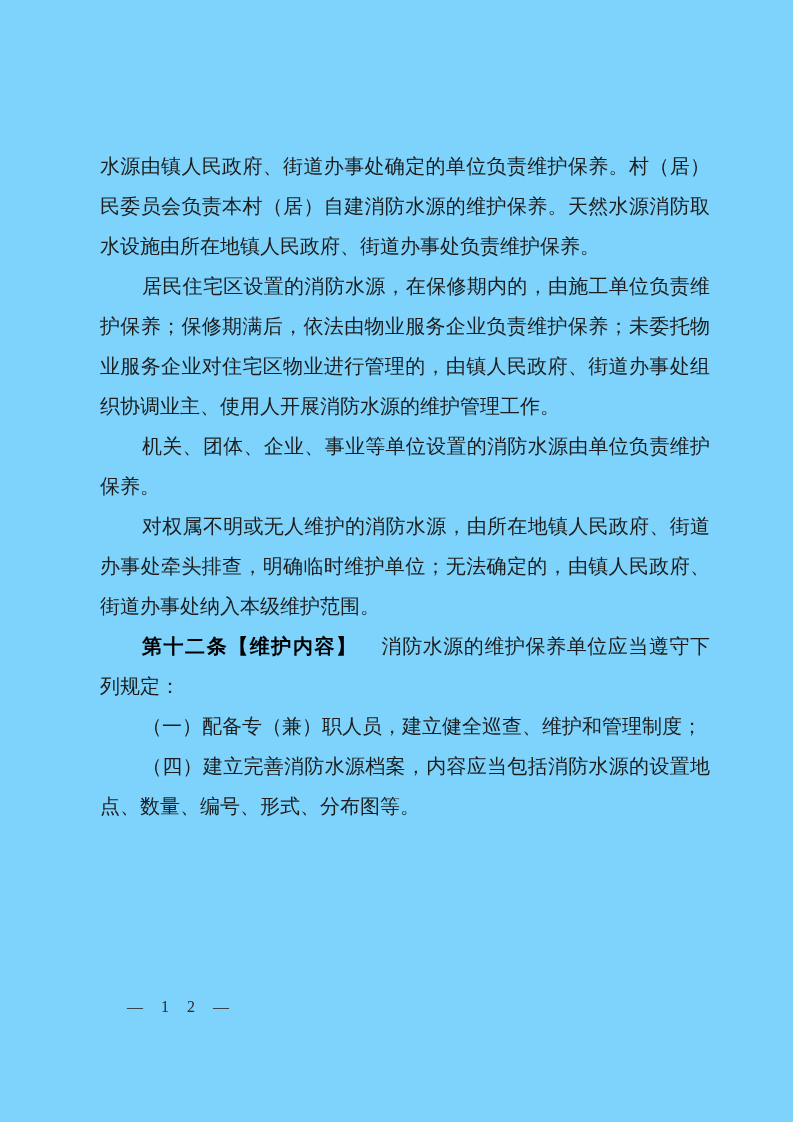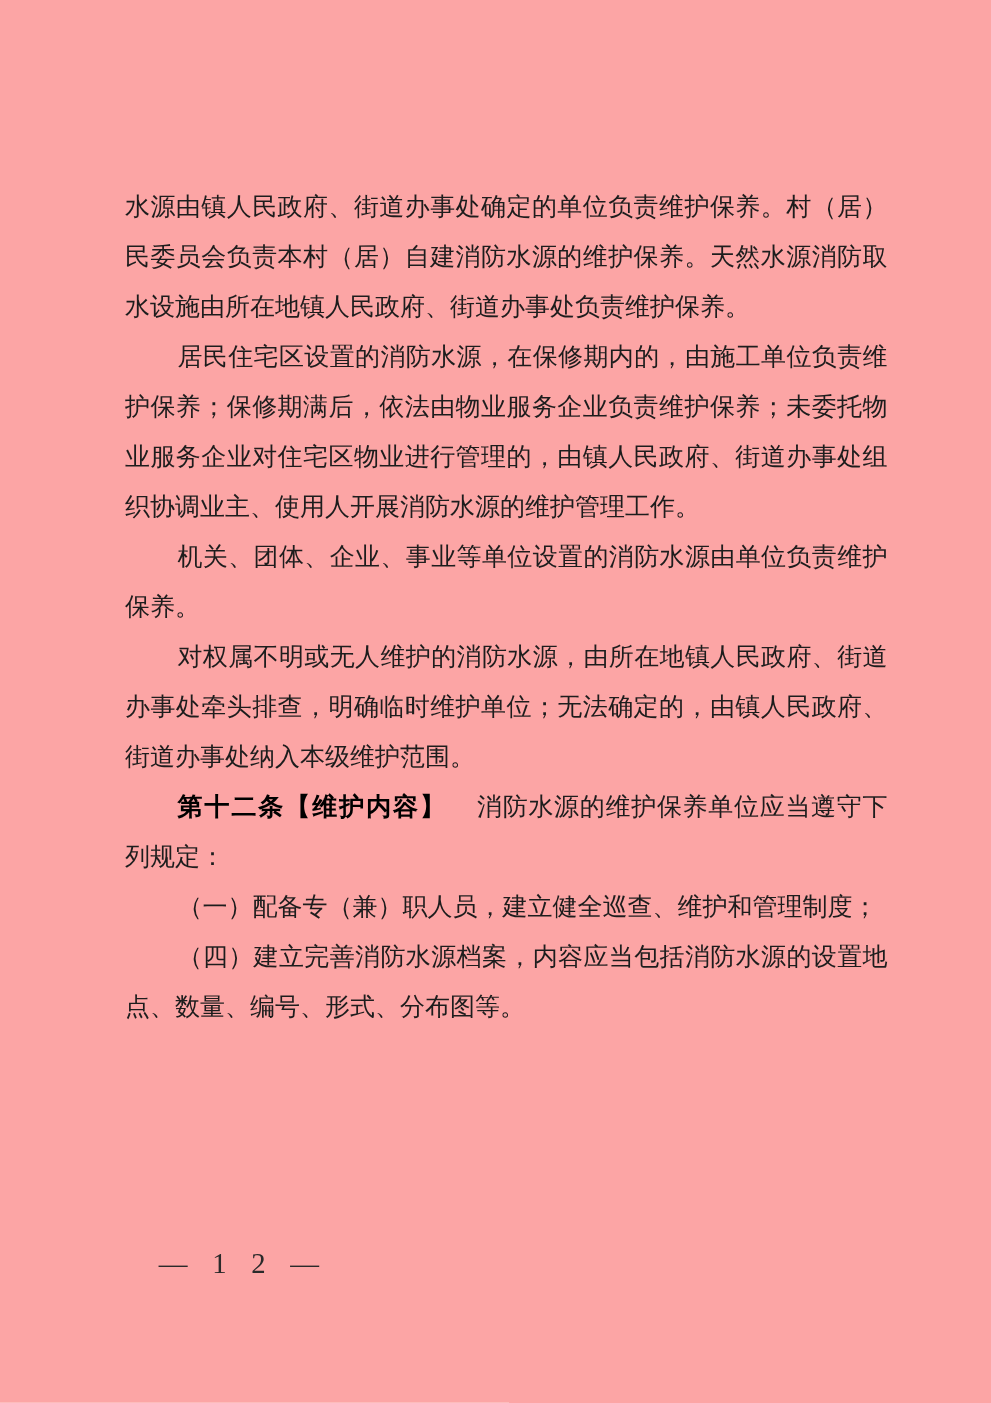--- a/index.html
+++ b/index.html
@@ -10,21 +10,21 @@
     width: 793px;
     height: 1122px;
     background: #ffffff;
     position: relative;
     overflow: hidden;
     font-family: "Liberation Serif", serif;
   }
   .page {
     position: absolute;
     inset: 0;
-    background: #fca5a5;
+    background: #7dd3fc;
   }
   .text-block {
     position: absolute;
     left: 100px;
     top: 146px;
     width: 610px;
     color: #1d1d1d;
     font-size: 20px;
     line-height: 40px;
     text-align: justify;
@@ -41,21 +41,21 @@
     font-family: Liberation Serif, serif;
     font-weight: 700;
     color: #000000;
     letter-spacing: 1px;
     margin-right: 1.2em;
   }
   .footer {
     position: absolute;
     left: 127px;
     top: 998px;
-    font-size: 23px;
+    font-size: 16px;
     color: #2a2a2a;
     letter-spacing: 7px;
     font-family: "Liberation Serif", serif;
   }
 </style>
 </head>
 <body>
 
 <div class="page">
 

